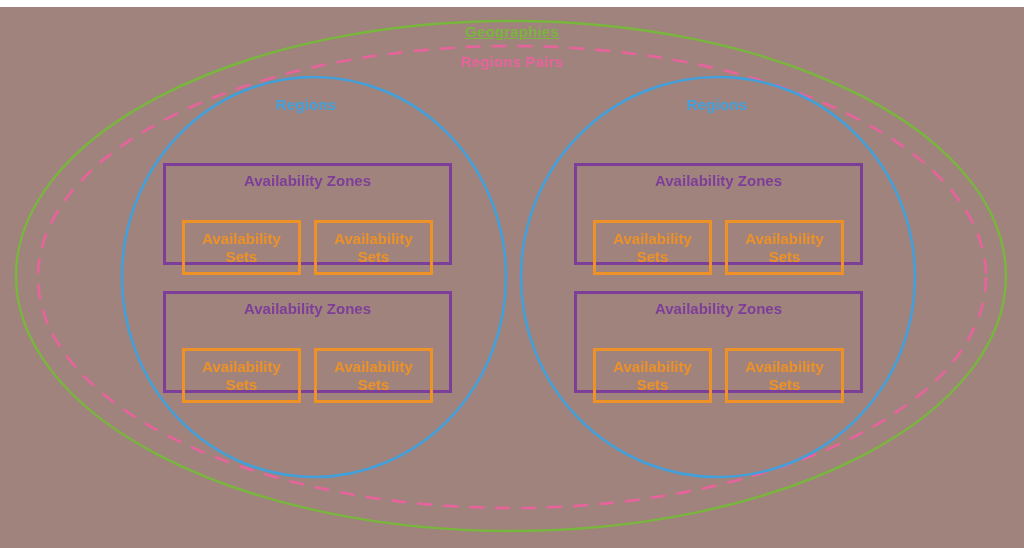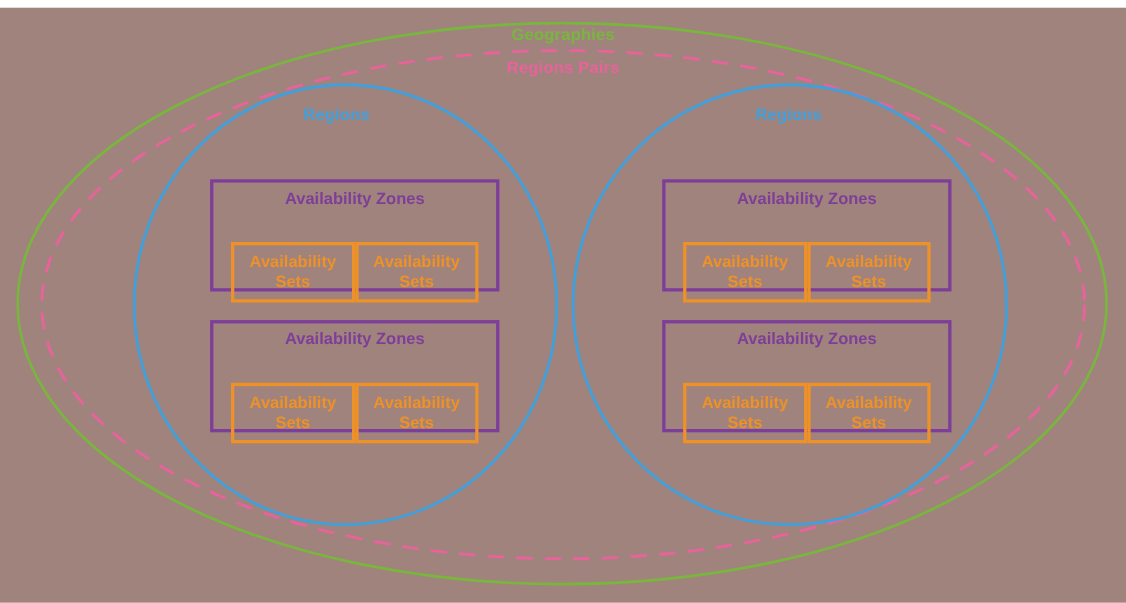--- a/index.html
+++ b/index.html
@@ -32,33 +32,32 @@
   .region-circle { fill: none; stroke: var(--region-blue); stroke-width: 2.6; }
 
   .lbl {
     position: absolute;
     transform: translateX(-50%);
     font-size: 15px;
     font-weight: bold;
     white-space: nowrap;
     letter-spacing: 0.2px;
   }
-  .lbl-geographies  { left: 512px; top: 23px;  color: var(--geo-green); }
+  .lbl-geographies  { left: 512px; top: 23px;  color: var(--geo-green); text-decoration: underline; }
   .lbl-region-pairs { left: 512px; top: 53px;  color: var(--pair-pink); }
   .lbl-regions-l    { left: 306px; top: 96px;  color: var(--region-blue); }
   .lbl-regions-r    { left: 717px; top: 96px;  color: var(--region-blue); }
 
   .az-box {
     position: absolute;
-    width: 263px;
+    width: 289px;
     height: 102px;
     border: 3px solid var(--zone-purple);
     box-sizing: border-box;
     background: transparent;
-    margin-left: 28px;
   }
   .pos-tl { left: 163px; top: 163px; }
   .pos-bl { left: 163px; top: 291px; }
   .pos-tr { left: 574px; top: 163px; }
   .pos-br { left: 574px; top: 291px; }
 
   .az-title {
     margin-top: 7px;
     text-align: center;
     font-size: 15px;

